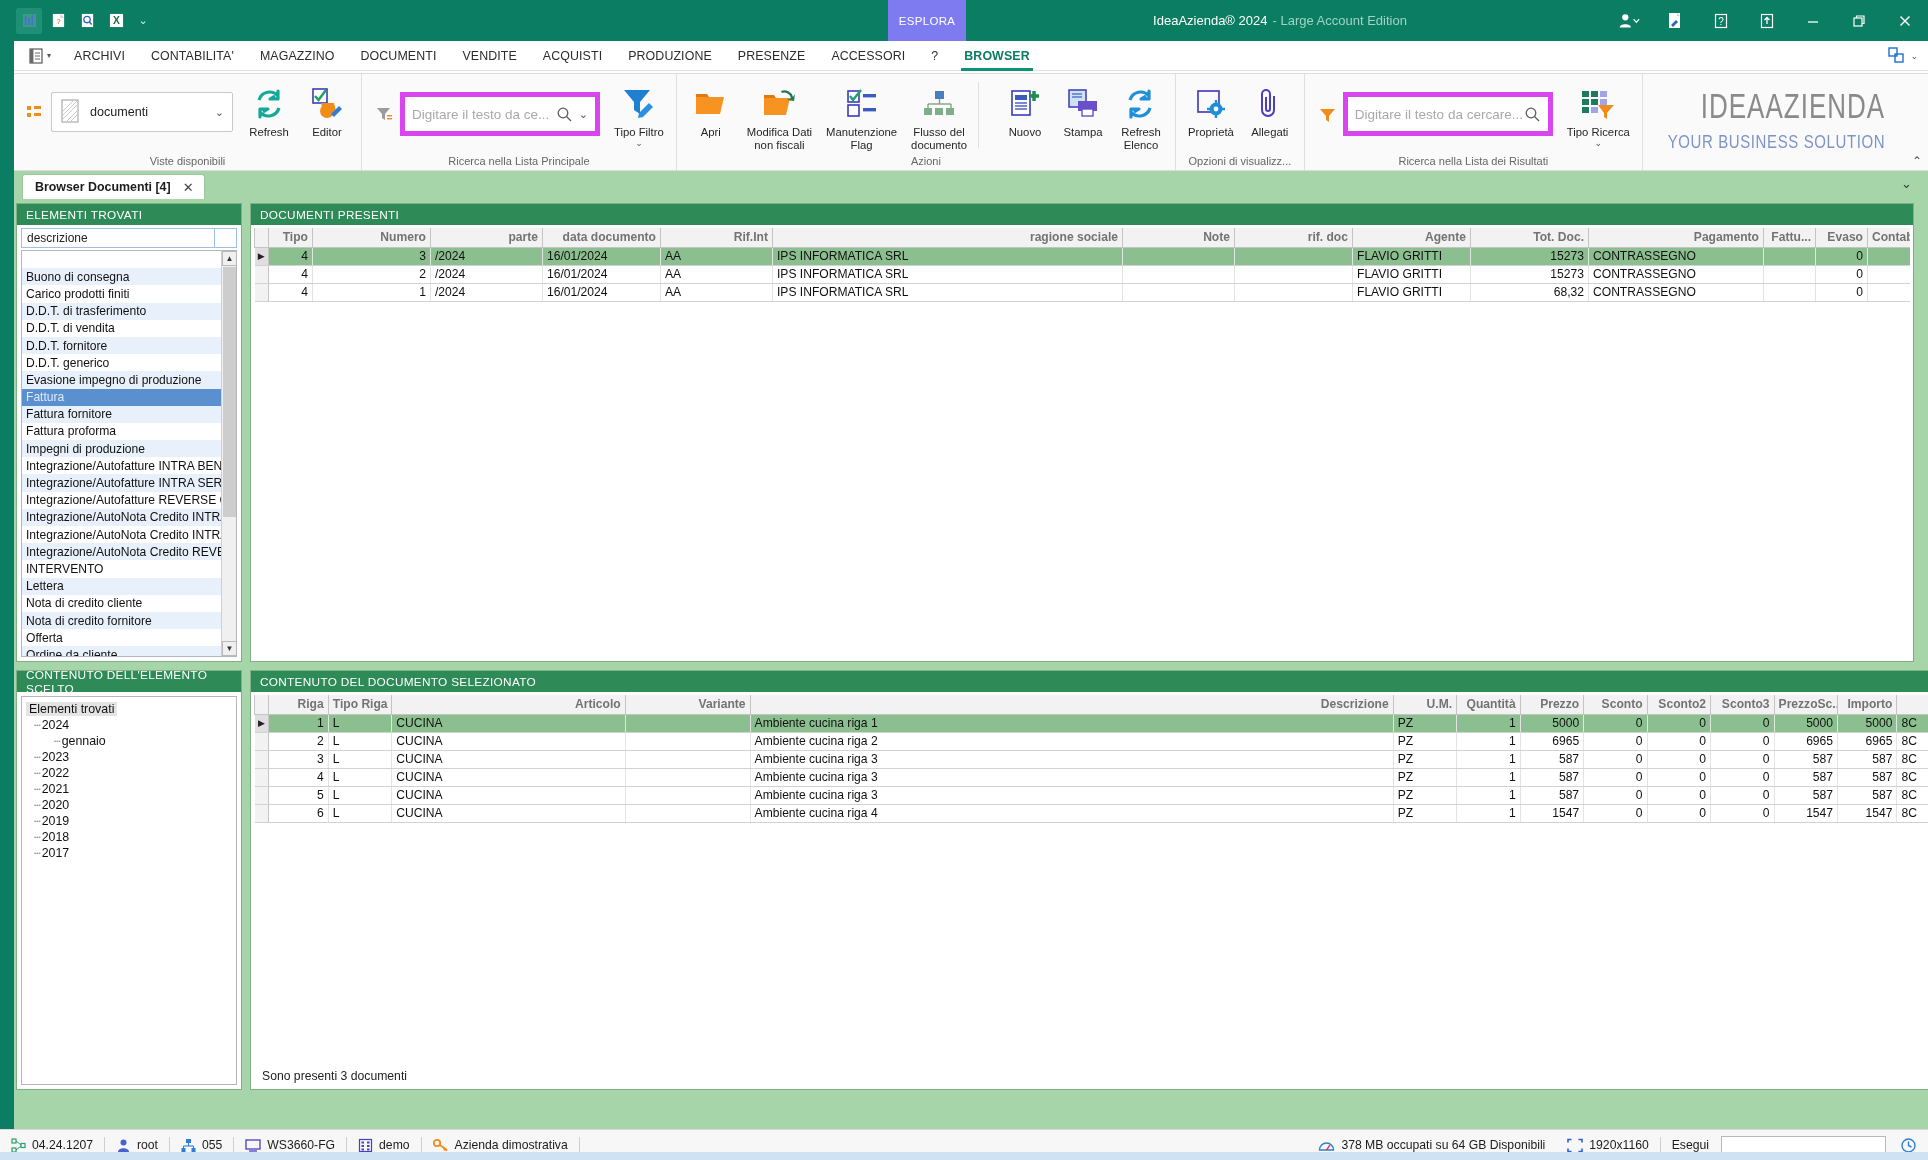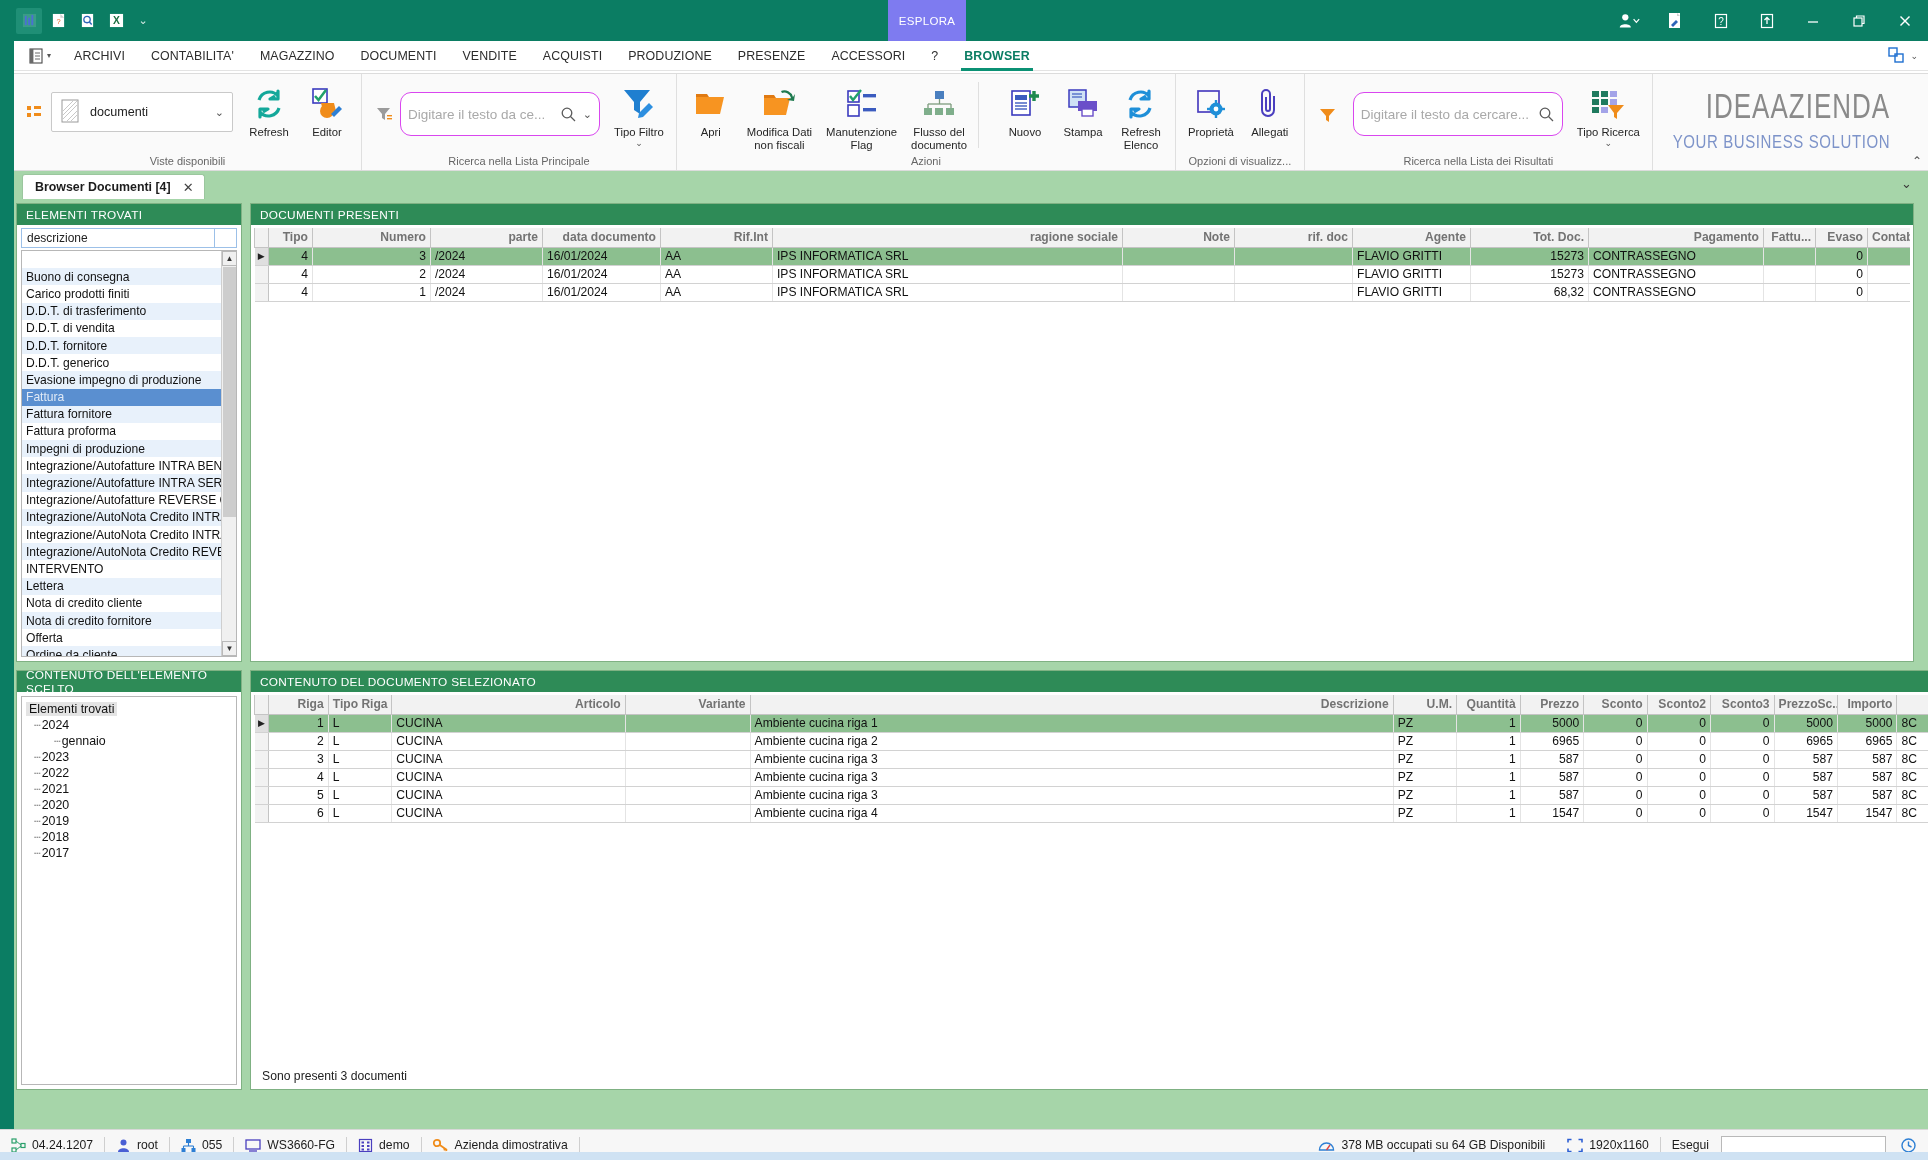--- a/index.html
+++ b/index.html
@@ -109,21 +109,21 @@
   .rbtn .caret { font-size: 9px; color: #555; line-height: 8px; }
 
   .combo {
     display: flex; align-items: center; gap: 8px;
     width: 182px; height: 40px; border: 1px solid #c9c9c9; background: #fff;
     padding: 0 8px; border-radius: 2px;
   }
   .combo .ctext { font-size: 12.6px; color: #222; flex: 1; }
   .searchbox {
     display: flex; align-items: center; width: 200px; height: 44px;
-    border: 1px solid #d946ef; background: #fff; border-radius: 11px; padding: 0 7px;
+    border: 5px solid #d946ef; background: #fff; border-radius: 0; padding: 0 7px;
   }
   .searchbox .stext { flex: 1; font-size: 13.5px; color: #a9a9a9; white-space: nowrap; overflow: hidden; }
   .logo-group {
     display: flex; align-items: center; justify-content: center; flex: 1; padding-right: 18px;
   }
   .logo-wrap { text-align: right; line-height: 1; }
   .logo-1 {
     font-family: "Liberation Sans", sans-serif;
     font-size: 26px; letter-spacing: 1px; color: #8a8a8a; font-weight: 300;
     transform: scaleY(1.35); transform-origin: right bottom; display: block;
@@ -286,20 +286,24 @@
       <svg width="15" height="15" viewBox="0 0 16 16">
           <rect x="1" y="1" width="14" height="14" fill="#ffffff"></rect>
           <text x="8" y="12" font-size="11" text-anchor="middle" fill="#1d6f42" font-family="Liberation Sans" font-weight="bold">X</text>
         </svg>
     </div>
     <div class="qat-sep">⌄</div>
   </div>
 
   <div id="esplora-tab">ESPLORA</div>
 
+  <div id="apptitle">
+    <span>IdeaAzienda® 2024</span>
+    <span class="edition">- Large Account Edition</span>
+  </div>
 
   <div id="winbtns">
     <div class="wb">
       <svg width="24" height="18" viewBox="0 0 26 18">
           <circle cx="9" cy="5" r="3.4" fill="#ffffff"></circle>
           <path d="M3 16 C3 11.5 15 11.5 15 16 Z" fill="#ffffff"></path>
           <path d="M18 7 L21 10.5 L24 7" stroke="#ffffff" stroke-width="1.3" fill="none"></path>
         </svg>
     </div>
     <div class="wb">
@@ -587,21 +591,21 @@
               </svg>
           </span>
           <span class="lbl">Allegati</span>
         </div>
       </div>
       <div class="rgroup-title">Opzioni di visualizz...</div>
     </div>
 
     <div class="rgroup">
       <div class="rgroup-body">
-        <div style="display:flex;align-items:center;gap:17px;padding:10px 6px 0 8px;">
+        <div style="display:flex;align-items:center;gap:7px;padding:10px 6px 0 8px;">
           <span>
             <svg width="17" height="17" viewBox="0 0 17 17">
                 <path d="M1 3 L16 3 L10 10 L10 16 L7 14 L7 10 Z" fill="#f08c1a"></path>
               </svg>
           </span>
           <div class="searchbox" style="width:210px;">
             <span class="stext">Digitare il testo da cercare...</span>
             <span>
               <svg width="17" height="17" viewBox="0 0 17 17">
                   <circle cx="7" cy="7" r="4.8" fill="none" stroke="#5a5a5a" stroke-width="1.3"></circle>

